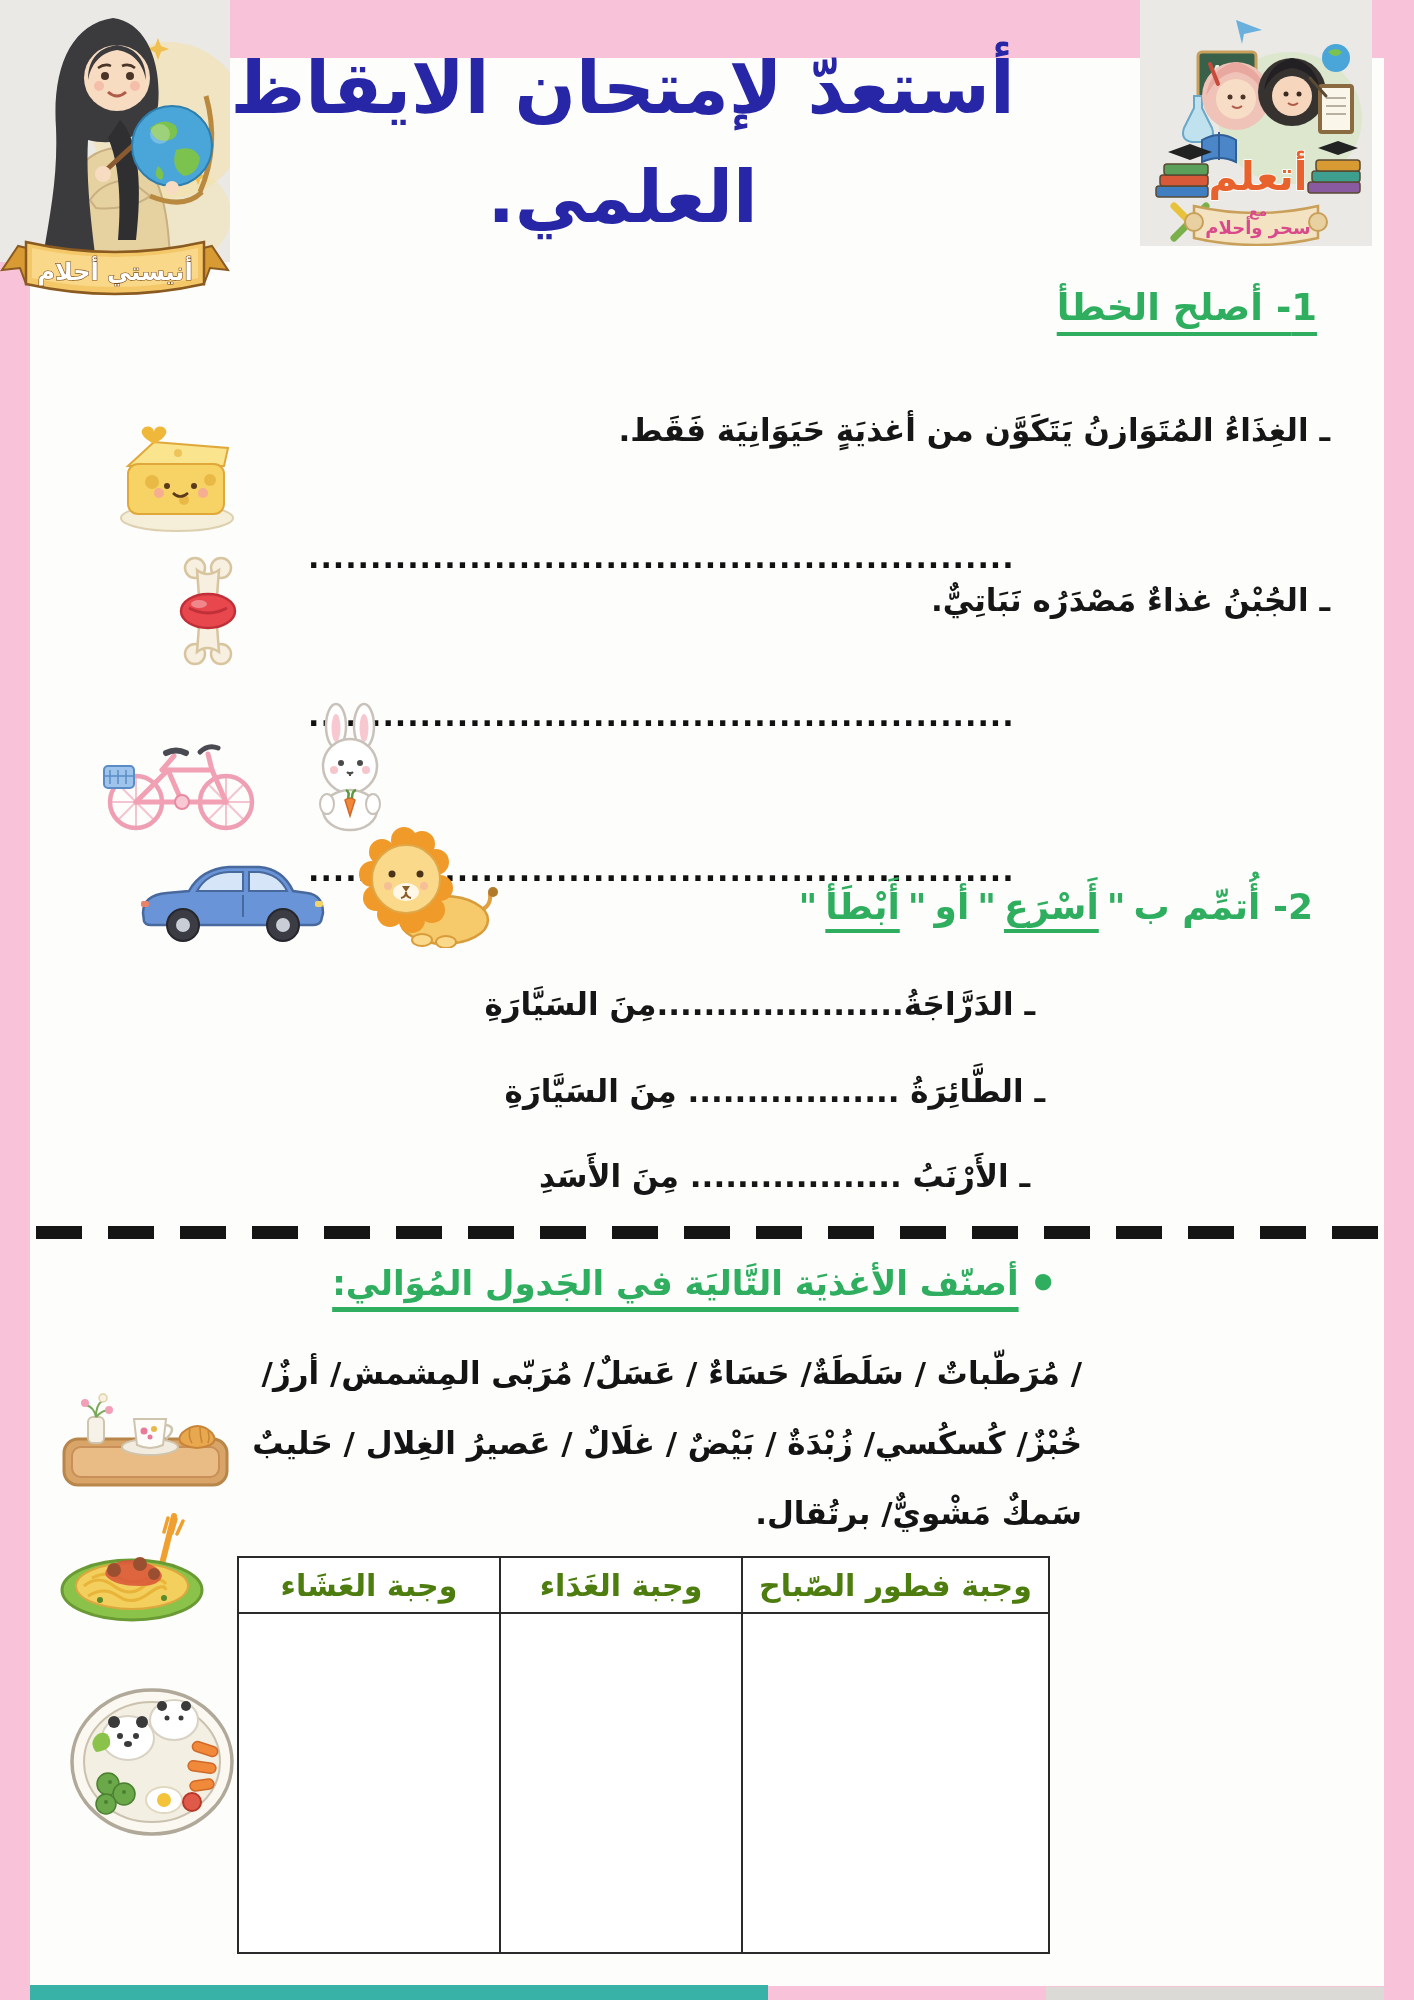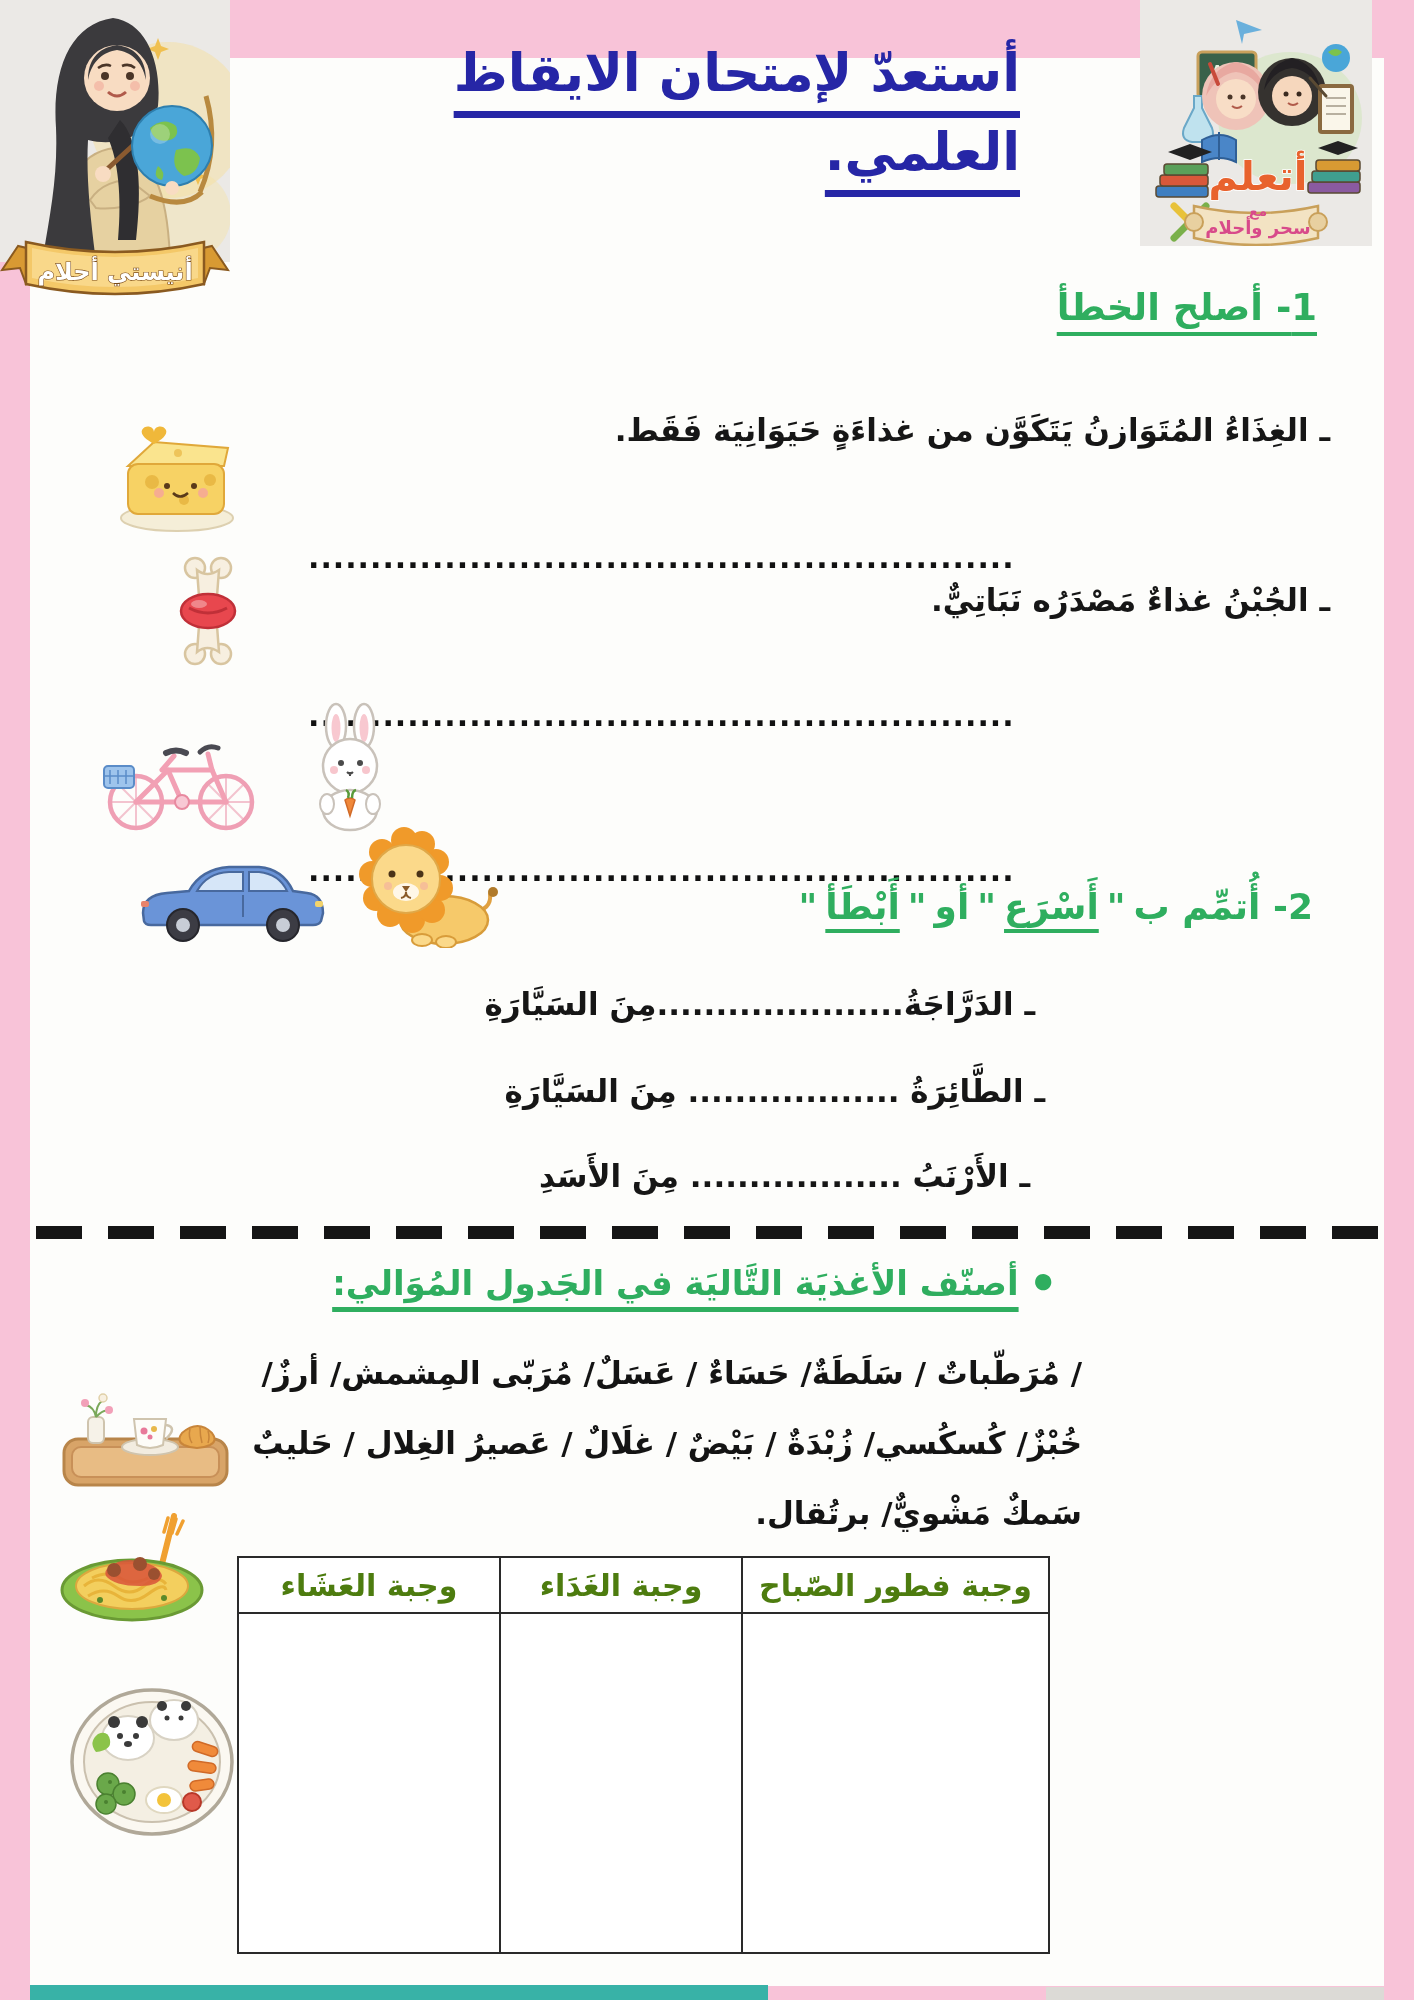--- a/index.html
+++ b/index.html
@@ -9,22 +9,22 @@
     font-family:"DejaVu Sans", sans-serif;
   }
   #page{position:absolute;inset:0;}
   .white-page{position:absolute;left:30px;right:30px;top:58px;bottom:14px;background:#fdfdfb;}
   .corner-left{position:absolute;left:0;top:0;width:230px;height:310px;}
   .corner-right{position:absolute;left:1140px;top:0;width:232px;height:246px;}
   .art{display:block;}
 
   .title{position:absolute;left:225px;top:34px;width:795px;text-align:center;direction:rtl;
          color:#2626a6;font-weight:bold;}
-  .title div{font-size:52px;line-height:1.52;
-         text-decoration:underline;text-decoration-thickness:7px;text-underline-offset:20px;text-align:right;}
+  .title div{font-size:72px;line-height:1.52;
+         text-decoration-thickness:7px;text-underline-offset:20px;}
 
   .green{color:#2fae5f;}
   .s1-header{position:absolute;right:97px;top:286px;direction:rtl;font-size:37px;font-weight:bold;
          text-decoration:underline;text-decoration-thickness:4px;text-underline-offset:12px;}
   .stmt{position:absolute;right:84px;direction:rtl;font-size:31px;font-weight:bold;color:#161616;white-space:nowrap;}
   .stmt1{top:412px;} .stmt2{top:582px;} .stmt3{top:744px;}
   .dots{position:absolute;left:308px;width:705px;font-size:30px;font-weight:bold;color:#111;
         letter-spacing:1px;white-space:nowrap;overflow:hidden;}
   .dots1{top:540px;} .dots2{top:698px;} .dots3{top:853px;}
 
@@ -156,21 +156,21 @@
       <text x="118" y="190" text-anchor="middle" font-size="40" font-weight="bold" fill="#e8622d" stroke="#ffffff" stroke-width="1.5" paint-order="stroke">أتعلم</text>
       <path d="M54 206 q62 14 124 0 l0 32 q-62 14 -124 0 Z" fill="#f3e3c3" stroke="#c9a05a" stroke-width="2.5"></path>
       <circle cx="54" cy="222" r="9" fill="#e8d0a0" stroke="#c9a05a" stroke-width="2"></circle>
       <circle cx="178" cy="222" r="9" fill="#e8d0a0" stroke="#c9a05a" stroke-width="2"></circle>
       <text x="118" y="216" text-anchor="middle" font-size="14" font-weight="bold" fill="#d84a8a">مع</text>
       <text x="118" y="234" text-anchor="middle" font-size="18" font-weight="bold" fill="#d84a8a">سحر وأحلام</text>
     </svg>
   </div>
 
   <div class="s1-header green">1- أصلح الخطأ</div>
-  <div class="stmt stmt1">ـ الغِذَاءُ المُتَوَازنُ يَتَكَوَّن من غذاءَةٍ حَيَوَانِيَة فَقَط.</div>
+  <div class="stmt stmt1">ـ الغِذَاءُ المُتَوَازنُ يَتَكَوَّن من أغذيَةٍ حَيَوَانِيَة فَقَط.</div>
   <div class="dots dots1">................................................................................</div>
   <div class="stmt stmt2">ـ الجُبْنُ غذاءٌ مَصْدَرُه نَبَاتِيٌّ.</div>
   <div class="dots dots2">................................................................................</div>
   <div class="dots dots3">................................................................................</div>
 
   <svg class="img-abs cheese-pos" width="130" height="115" viewBox="0 0 130 115">
     <ellipse cx="65" cy="98" rx="56" ry="13" fill="#f5eed8" stroke="#ddd0b0" stroke-width="2"></ellipse>
     <path d="M16 46 L42 22 L116 28 L112 46 Z" fill="#fae48e" stroke="#e0a83a" stroke-width="2"></path>
     <rect x="16" y="44" width="96" height="50" rx="10" fill="#f7d264" stroke="#e0a83a" stroke-width="2"></rect>
     <circle cx="40" cy="62" r="7" fill="#e9b945"></circle>

